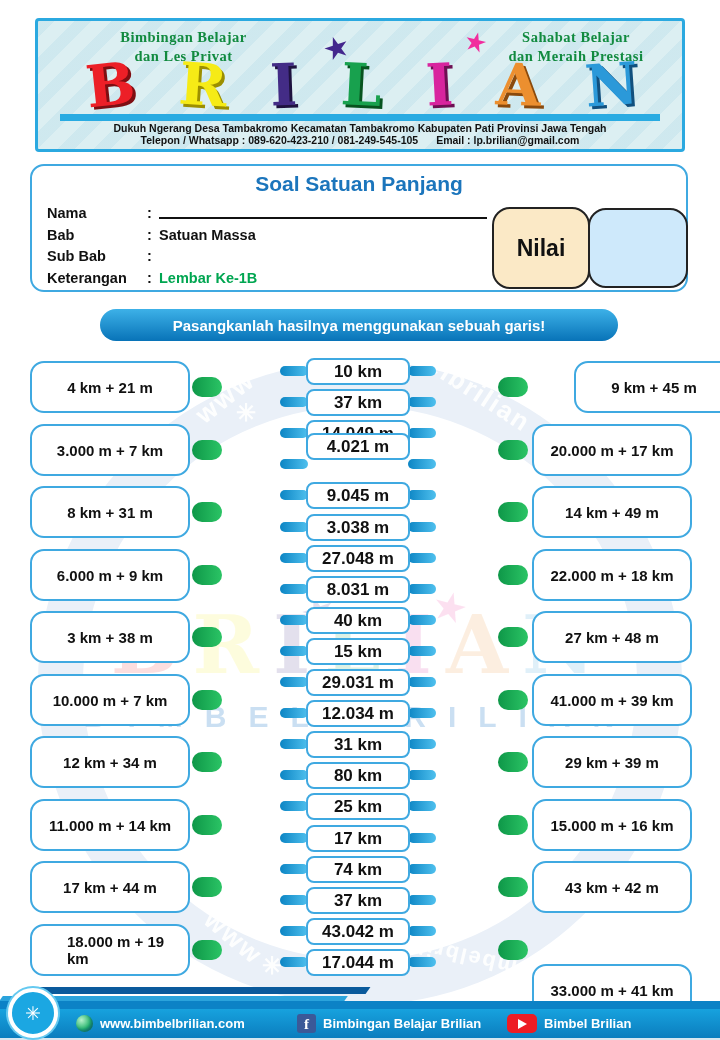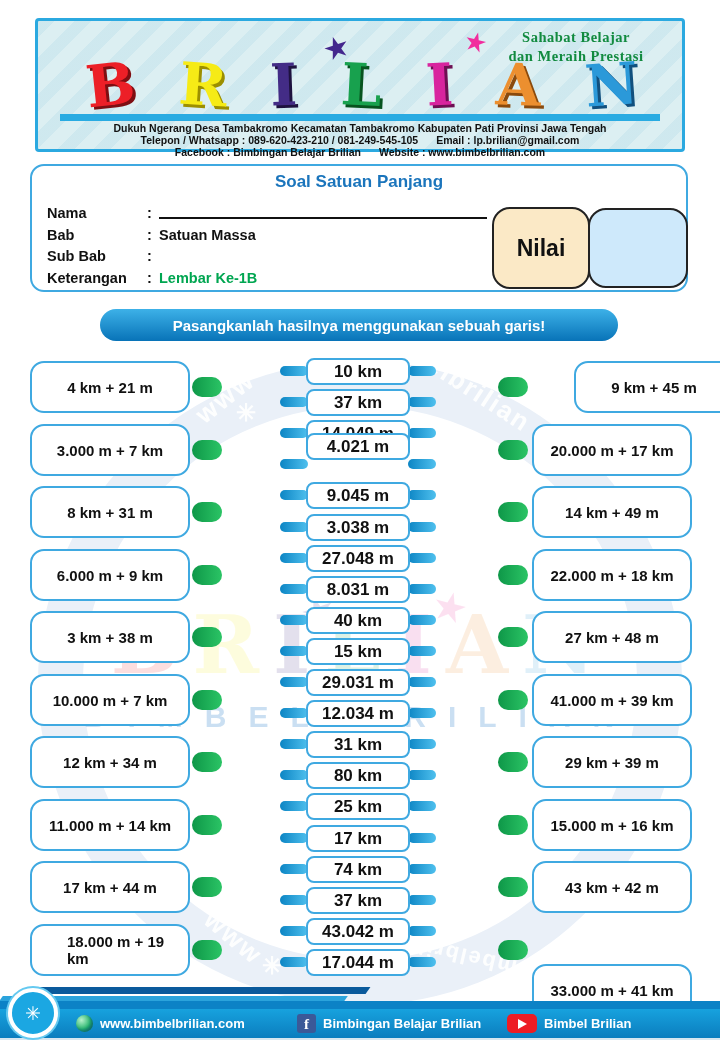--- a/index.html
+++ b/index.html
@@ -32,21 +32,21 @@
                display:inline-block;}
   .logo-star{position:absolute;line-height:1;}
   .hdr-divider{position:absolute;left:22px;right:22px;top:93px;height:7px;background:#29ABE2;}
   .hdr-line{position:absolute;left:0;right:0;text-align:center;color:#111;font-weight:bold;font-size:10.5px;}
   .hdr-line span{margin:0 9px;}
 
   
   .form-box{left:30px;top:164px;width:658px;height:128px;border:2px solid #3FA9E1;border-radius:14px;
             box-sizing:border-box;background:#fff;z-index:2;}
   .form-title{position:absolute;left:0;right:0;top:6px;text-align:center;color:#1B75BC;
-              font-weight:bold;font-size:17px;}
+              font-weight:bold;font-size:21px;}
   .fields{position:absolute;left:15px;top:39px;right:220px;}
   .frow{position:relative;height:21.5px;font-size:14.5px;font-weight:bold;color:#111;}
   .flabel{position:absolute;left:0;}
   .fcolon{position:absolute;left:100px;}
   .fvalue{position:absolute;left:112px;white-space:nowrap;}
   .fvalue.green{color:#00A651;}
   .fline{position:absolute;left:112px;top:12px;width:328px;border-bottom:2px solid #111;}
   .nilai-box{position:absolute;left:460px;top:41px;width:94px;height:78px;background:#FBE9C6;
              border:2px solid #222;border-radius:18px;display:flex;align-items:center;
              justify-content:center;font-size:23px;font-weight:bold;color:#111;}
@@ -100,42 +100,43 @@
   <div class="wm wm-arc abs" style="left:420px;top:378px;transform:rotate(33deg);">elbrilian</div>
   <div class="wm wm-arc abs" style="left:200px;top:922px;transform:rotate(40deg);">www</div>
   <div class="wm wm-arc abs" style="left:262px;top:952px;font-size:24px;">✳</div>
   <div class="wm wm-arc abs" style="left:320px;top:935px;transform:rotate(193deg);font-size:22px;">bimbelbrilian.com</div>
   <div class="wm wm-logo" id="wm-logo"><span style="color: rgb(236, 31, 39);">B</span><span style="color: rgb(246, 235, 22);">R</span><span style="color: rgb(67, 44, 134);">I</span><span style="color: rgb(24, 161, 78);">L</span><span style="color: rgb(216, 36, 158);">I</span><span style="color: rgb(236, 143, 47);">A</span><span style="color: rgb(43, 153, 217);">N</span></div>
   <div class="wm wm-star abs" style="left:300px;top:588px;color:#43278D;transform:rotate(-18deg);">★</div>
   <div class="wm wm-star abs" style="left:432px;top:584px;color:#F12D9E;transform:rotate(14deg);">★</div>
   <div class="wm wm-bimbel">BIMBEL BRILIAN</div>
 
   <header class="abs header">
+    <div class="tagline tag-left">
+      <div>Bimbingan Belajar</div>
+      <div>dan Les Privat</div>
+    </div>
     <div class="tagline tag-right">
       <div>Sahabat Belajar</div>
       <div>dan Meraih Prestasi</div>
     </div>
     <div class="logo" id="logo">
         <span class="logo-letter" style="color: rgb(236, 31, 39); text-shadow: rgb(126, 14, 18) 3px 3px 0px; transform: rotate(-6deg);">B</span>
         <span class="logo-letter" style="color: rgb(246, 235, 22); text-shadow: rgb(156, 143, 0) 3px 3px 0px; transform: rotate(4deg);">R</span>
         <span class="logo-letter" style="color: rgb(67, 44, 134); text-shadow: rgb(30, 18, 63) 3px 3px 0px; transform: rotate(-2deg);">I</span>
         <span class="logo-letter" style="color: rgb(24, 161, 78); text-shadow: rgb(7, 83, 31) 3px 3px 0px; transform: rotate(3deg);">L</span>
         <span class="logo-letter" style="color: rgb(216, 36, 158); text-shadow: rgb(110, 15, 82) 3px 3px 0px; transform: rotate(-3deg);">I</span>
         <span class="logo-letter" style="color: rgb(236, 143, 47); text-shadow: rgb(138, 74, 13) 3px 3px 0px; transform: rotate(2deg);">A</span>
         <span class="logo-letter" style="color: rgb(43, 153, 217); text-shadow: rgb(17, 80, 126) 3px 3px 0px; transform: rotate(-4deg);">N</span>
         <span class="logo-star" style="left: 43%; top: -4px; color: rgb(67, 39, 141); font-size: 30px; transform: rotate(-18deg);">★</span>
         <span class="logo-star" style="left: 68.5%; top: -8px; color: rgb(241, 45, 158); font-size: 26px; transform: rotate(14deg);">★</span>
       </div>
     <div class="hdr-divider"></div>
     <div class="hdr-line" style="top:101px;">Dukuh Ngerang Desa Tambakromo Kecamatan Tambakromo Kabupaten Pati Provinsi Jawa Tengah</div>
     <div class="hdr-line" style="top:113px;">
       <span>Telepon / Whatsapp : 089-620-423-210 / 081-249-545-105</span><span>Email : lp.brilian@gmail.com</span>
-    </div>
-    <div class="hdr-line" style="top:125px;">
-      <span>Facebook : Bimbingan Belajar Brilian</span><span>Website : www.bimbelbrilian.com</span>
     </div>
   </header>
 
   <section class="abs form-box">
     <div class="form-title">Soal Satuan Panjang</div>
     <div class="fields" id="fields">
         <div class="frow">
           <span class="flabel">Nama</span>
           <span class="fcolon">:</span>
           <span class="fline"></span>

